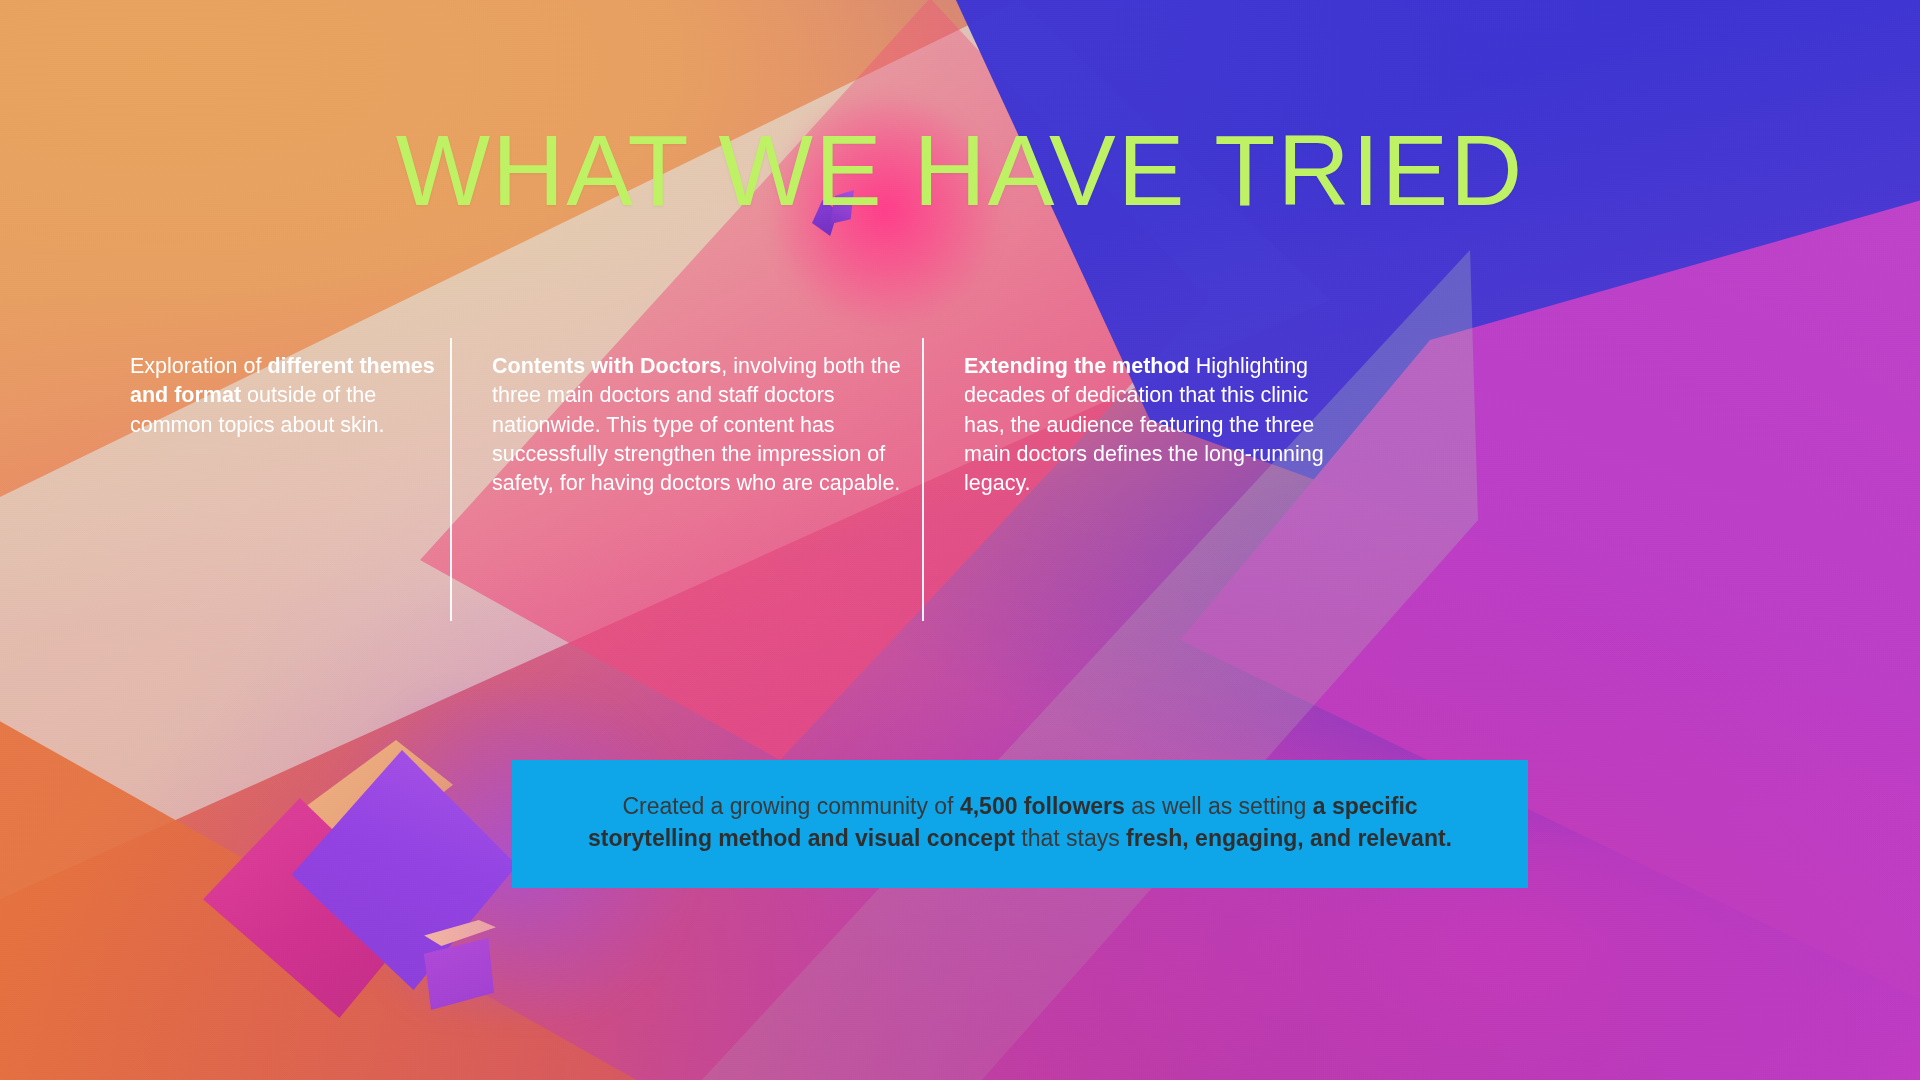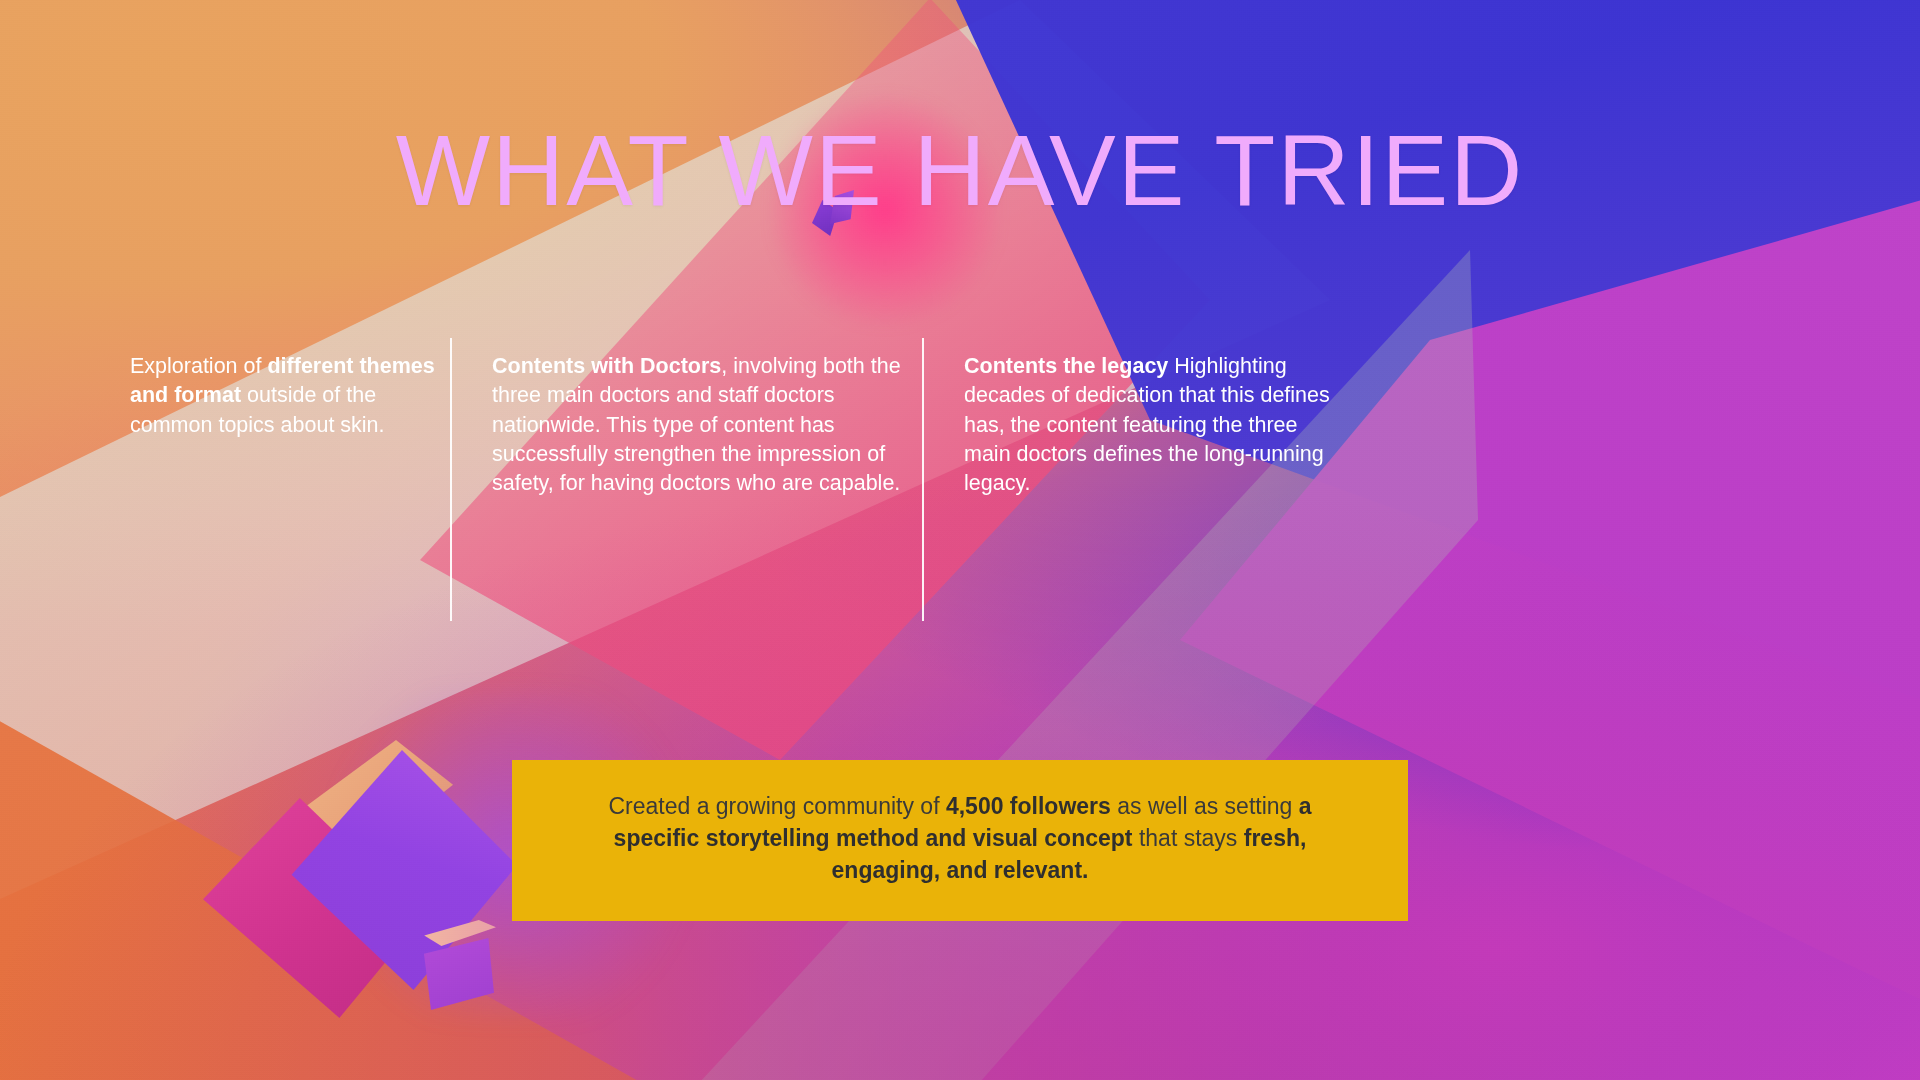--- a/index.html
+++ b/index.html
@@ -142,21 +142,21 @@
   }
 
   
   .content { position:absolute; inset:0; }
 
   .title {
     position:absolute;
     left:0; right:0;
     top:118px;
     text-align:center;
-    color:#f0abfc;
+    color:#bef264;
     font-family:"Liberation Sans", sans-serif;
     font-weight:300;
     font-size:100px;
     letter-spacing:2px;
     line-height:1.04;
     white-space:nowrap;
     text-shadow:0 1px 3px rgba(0,0,0,0.06);
   }
 
   .columns {
@@ -189,22 +189,22 @@
   .d3 { height:283px; }
   .d4 { height:283px; }
 
   .col p { font-weight:400; }
   .col b { font-weight:700; }
 
   .callout {
     position:absolute;
     left:512px;
     top:760px;
-    width:896px;
-    background:#eab308;
+    width:1016px;
+    background:#0ea5e9;
     padding:30px 58px 34px 58px;
     text-align:center;
     color:#3a3a3a;
     font-size:23px;
     line-height:1.40;
   }
   .callout b { font-weight:700; color:#2f2f2f; }
 </style>
 </head>
 <body>
@@ -248,21 +248,21 @@
         <p><span>Exploration of </span><b>different themes and format</b><span> outside of the common topics about skin.</span></p>
       </div>
 
       <div class="col col-2">
         <span class="divider d2"></span>
         <p><b>Contents with Doctors</b><span>, involving both the three main doctors and staff doctors nationwide. This type of content has successfully strengthen the impression of safety, for having doctors who are capable.</span></p>
       </div>
 
       <div class="col col-3">
         <span class="divider d3"></span>
-        <p><b>Contents the legacy</b><span> Highlighting decades of dedication that this defines has, the content featuring the three main doctors defines the long-running legacy.</span></p>
+        <p><b>Extending the method</b><span> Highlighting decades of dedication that this clinic has, the audience featuring the three main doctors defines the long-running legacy.</span></p>
       </div>
 
 
     </div>
 
     <div class="callout">
       <span><span>Created a growing community of </span><b>4,500 followers</b><span> as well as setting </span><b>a specific storytelling method and visual concept</b><span> that stays </span><b>fresh, engaging, and relevant.</b></span>
     </div>
 
   </div>

